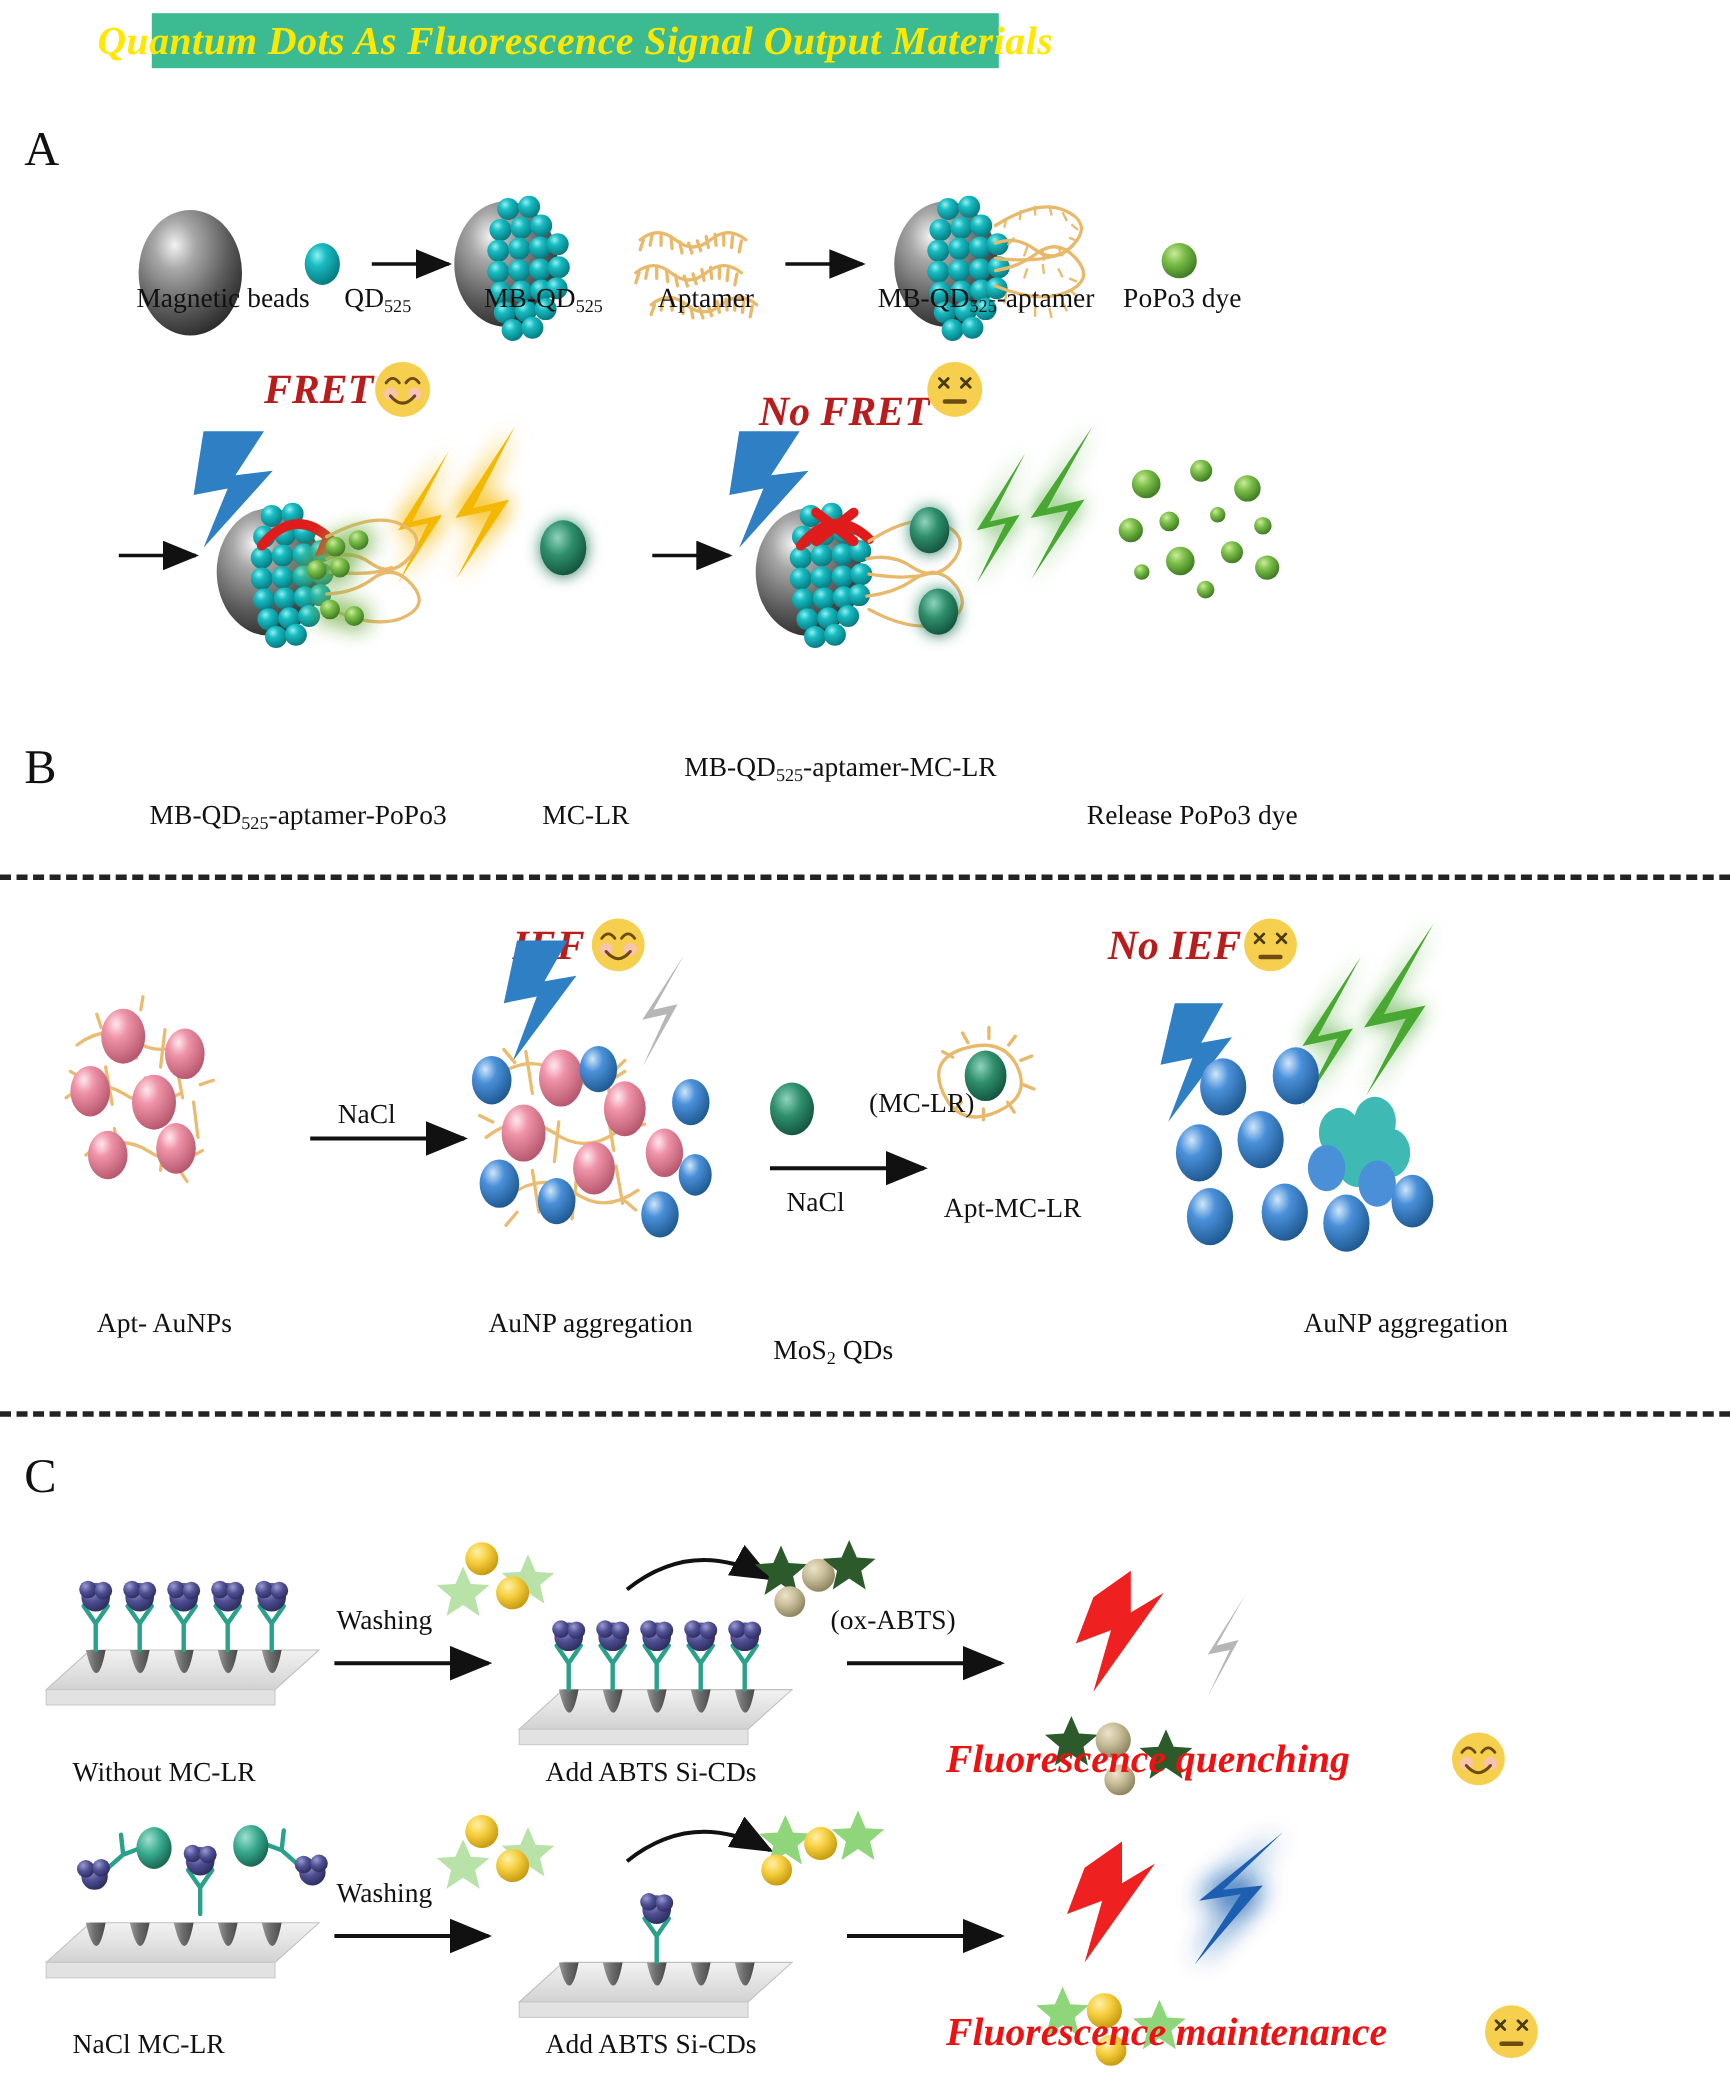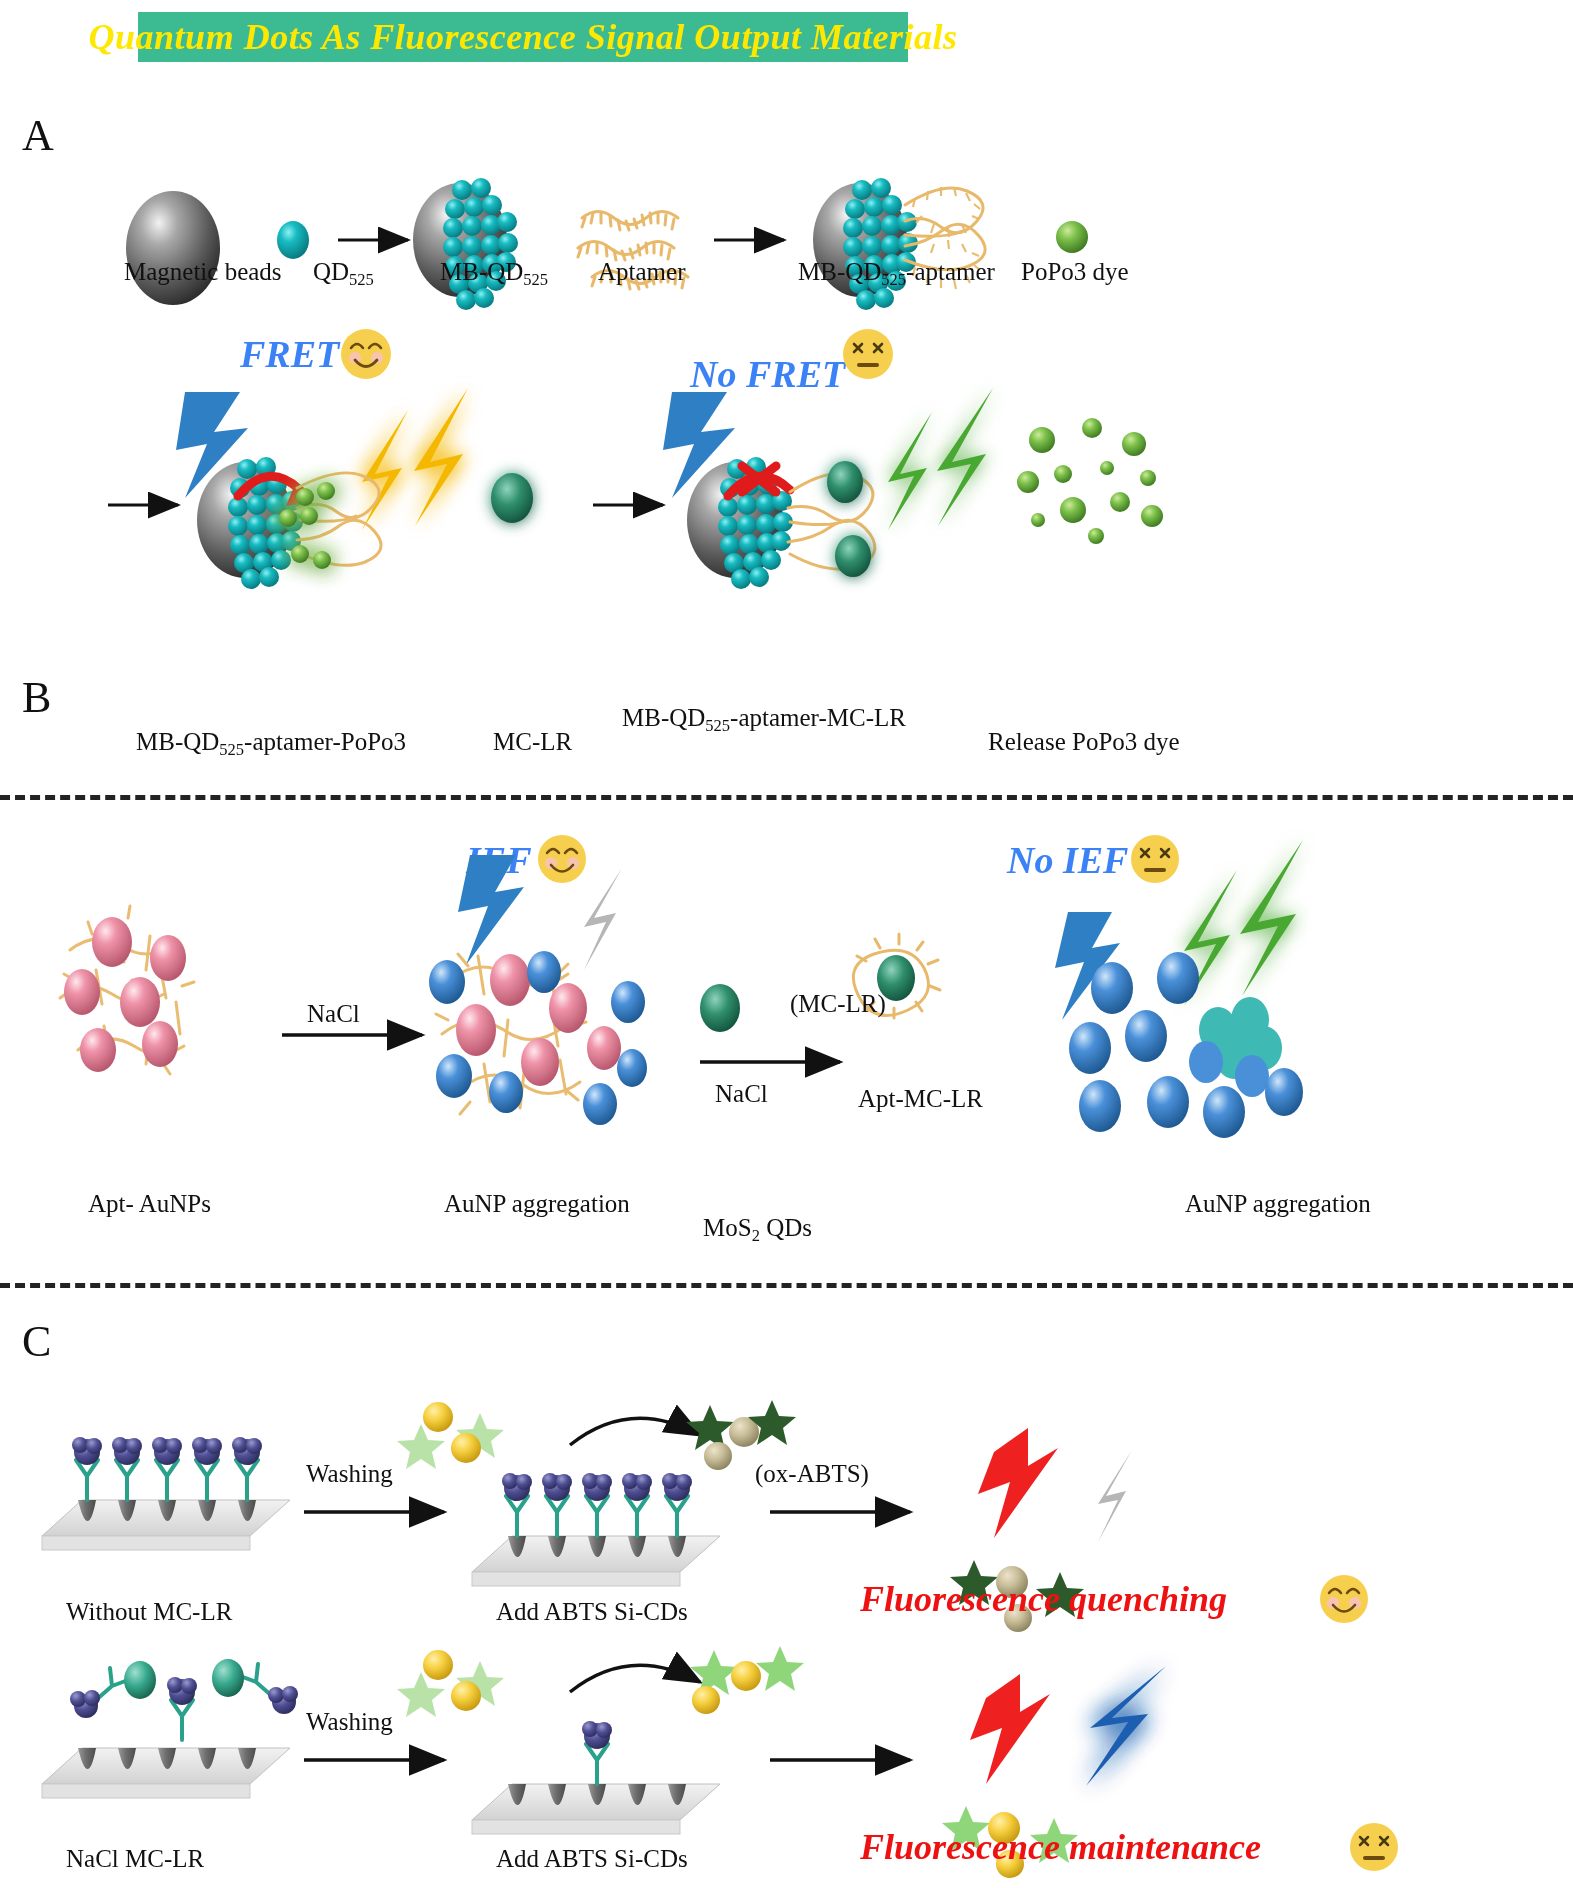--- a/index.html
+++ b/index.html
@@ -7,21 +7,21 @@
        font-family:"Liberation Serif","DejaVu Serif",serif;color:#000;overflow:hidden;}
   .abs{position:absolute;}
   .lbl{font-family:"Liberation Serif",serif;font-size:25px;color:#111;white-space:nowrap;}
   .lbl sub{font-size:0.66em;vertical-align:-0.28em;}
   .banner{left:138px;top:12px;width:770px;height:50px;background:#3cba92;
           display:flex;align-items:center;justify-content:center;}
   .banner span{font-family:"Liberation Serif",serif;font-style:italic;font-weight:bold;
                font-size:36px;color:#ffe800;letter-spacing:.5px;white-space:nowrap;}
   .panel-letter{font-family:"Liberation Serif",serif;font-size:44px;color:#111;}
   .redbig{font-family:"Liberation Serif",serif;font-weight:bold;font-style:italic;
-          font-size:38px;color:#3b82f6;white-space:nowrap;}
+          font-size:38px;color:#b91c1c;white-space:nowrap;}
   .smallred{font-family:"Liberation Serif",serif;font-weight:bold;font-style:italic;
           font-size:36px;color:#ee1111;white-space:nowrap;}
   .dashline{height:0;border-top:5px dashed #111;opacity:.92;}
   svg{display:block;overflow:visible;}
 </style>
 </head>
 <body>
 
 <div class="abs banner">
   <span>Quantum Dots As Fluorescence Signal Output Materials</span>
@@ -327,21 +327,21 @@
     <circle cx="1038" cy="150" r="7" fill="url(#popoG)"></circle>
     <circle cx="1152" cy="146" r="11" fill="url(#popoG)"></circle>
     <circle cx="1096" cy="166" r="8" fill="url(#popoG)"></circle>
   </g>
 </svg>
 
 <div class="abs lbl" style="left:136px;top:728px;">
   <span>MB-QD</span><sub>525</sub><span>-aptamer-PoPo3</span></div>
 <div class="abs lbl" style="left:493px;top:728px;">
   <span>MC-LR</span></div>
-<div class="abs lbl" style="left:622px;top:704px;text-align:center;">
+<div class="abs lbl" style="left:622px;top:684px;text-align:center;">
   <span>MB-QD</span><sub>525</sub><span>-aptamer-MC-LR</span></div>
 <div class="abs lbl" style="left:988px;top:728px;">
   <span>Release PoPo3 dye</span></div>
 
 <div class="abs dashline" style="left:0px;top:795px;width:1573px;"></div>
 
 <div class="abs panel-letter" style="left:22px;top:672px;">B</div>
 
 <div class="abs redbig" style="left:466px;top:838px;">IEF</div>
 <svg class="abs" style="left:536px;top:833px;" width="52" height="52">

